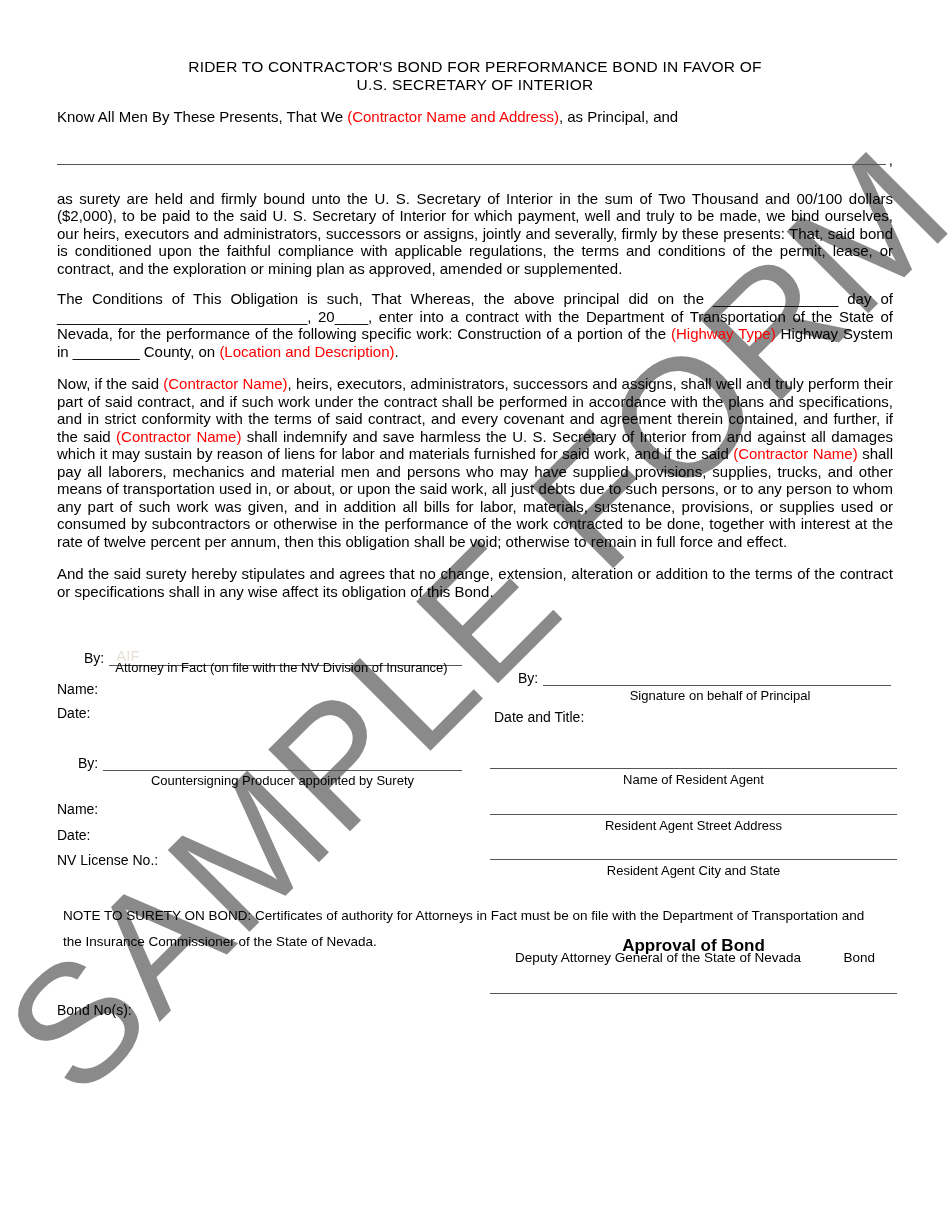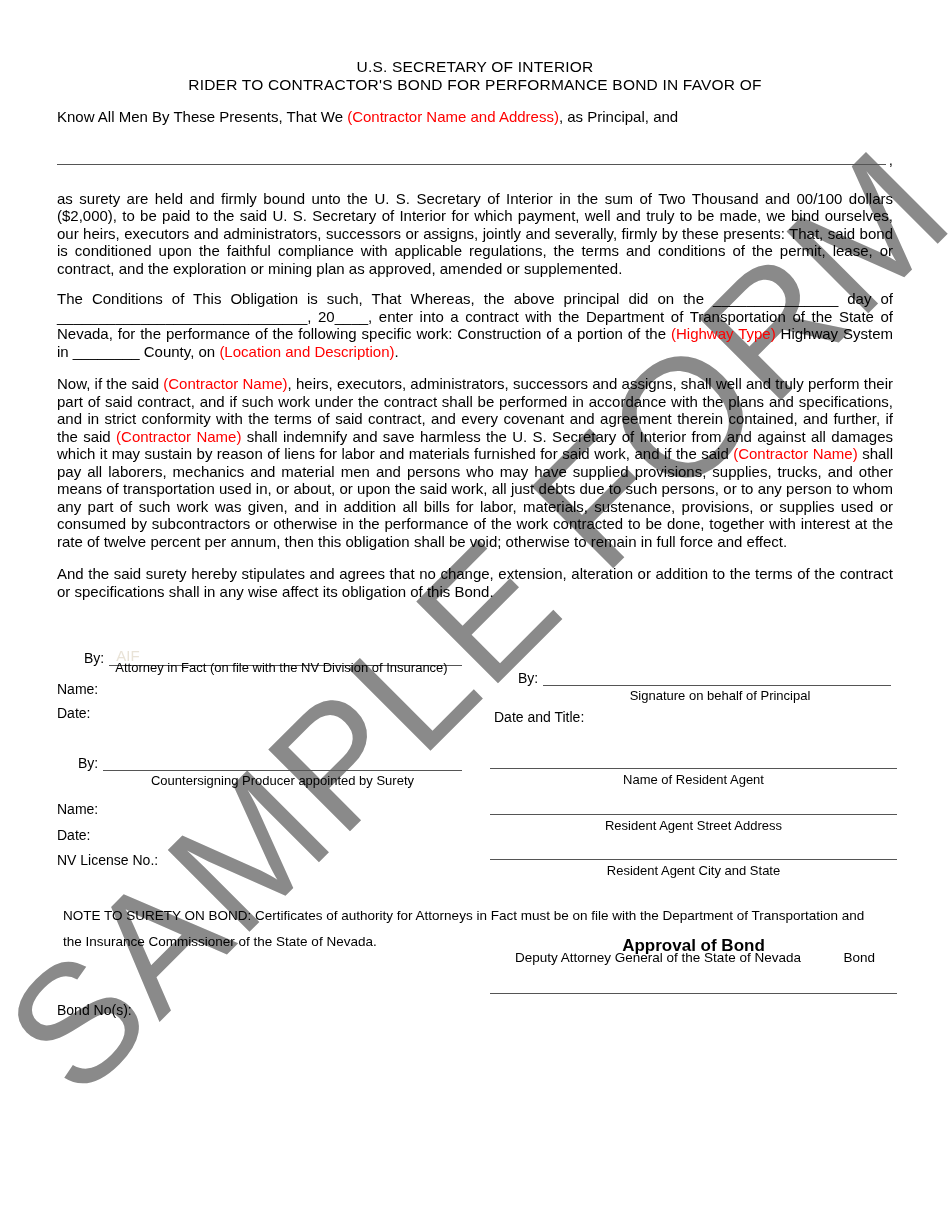--- a/index.html
+++ b/index.html
@@ -51,22 +51,22 @@
 </style>
 </head>
 <body>
 
 <div class="page">
 
   <div class="watermark">SAMPLE FORM</div>
 
   <div class="content">
     <div class="title">
+      <div>RIDER TO CONTRACTOR'S BOND FOR PERFORMANCE BOND IN FAVOR OF</div>
       <div>U.S. SECRETARY OF INTERIOR</div>
-      <div>RIDER TO CONTRACTOR'S BOND FOR PERFORMANCE BOND IN FAVOR OF</div>
     </div>
 
     <div class="intro">
       <span>Know All Men By These Presents, That We </span><span class="red">(Contractor Name and Address)</span><span>, as Principal, and</span>
     </div>
 
     <div class="bc-row">
       <div class="bc-line"></div>
       <span class="bc-comma">,</span>
     </div>

